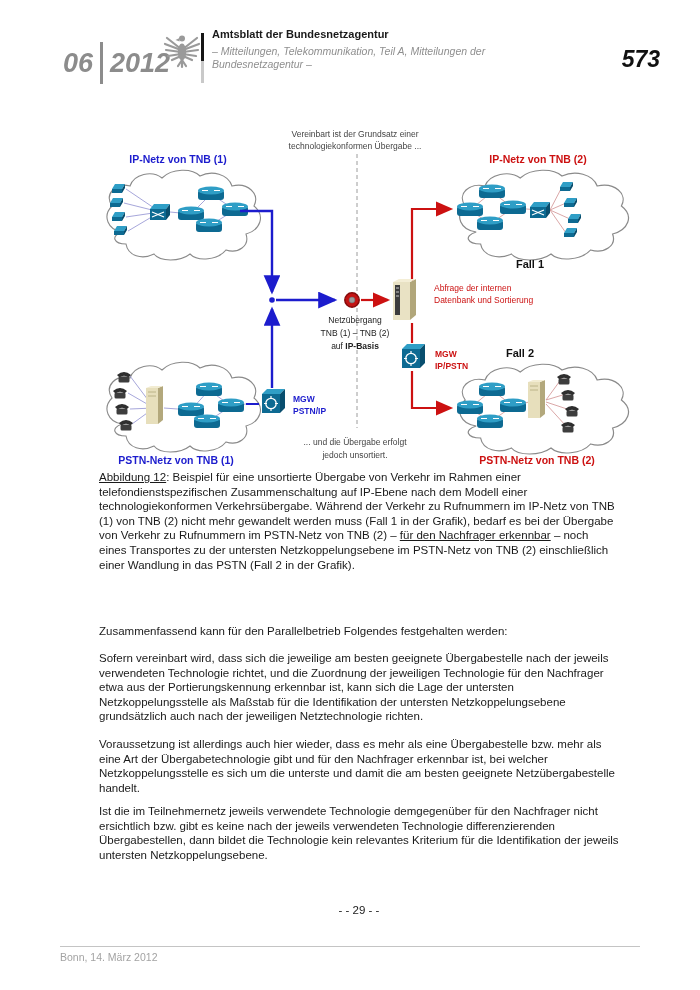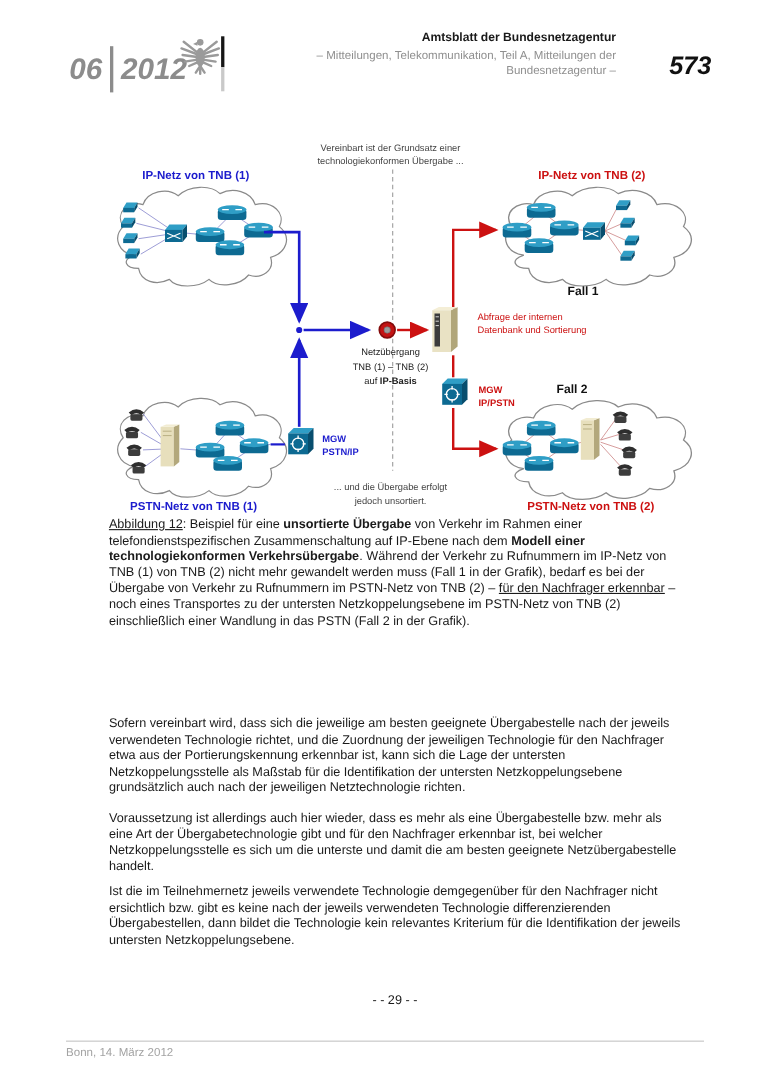--- a/index.html
+++ b/index.html
@@ -4,39 +4,39 @@
 <style>
   html,body{margin:0;padding:0;background:#ffffff;}
   .page{position:relative;width:700px;height:990px;background:#ffffff;
         font-family:"Liberation Sans",sans-serif;color:#1a1a1a;overflow:hidden;}
   .abs{position:absolute;}
 
   
   .issue{left:63px;top:42px;display:flex;align-items:center;
          font-style:italic;font-weight:bold;font-size:27px;color:#8c8c8c;}
   .issue .divider{width:3px;height:42px;background:#8c8c8c;margin:0 7px;}
-  .header-center{left:212px;top:28px;width:348px;text-align:right;line-height:13px;}
+  .header-center{left:212px;top:28px;width:348px;text-align:left;line-height:13px;}
   .header-center .t1{font-weight:bold;font-size:11px;}
   .header-center .t2{font-weight:bold;font-size:11px;margin-top:2px;}
-  .header-center .t3{font-size:10.5px;color:#8f8f8f;margin-top:4px;}
+  .header-center .t3{font-size:10.5px;color:#8f8f8f;margin-top:4px;font-style:italic;}
   .header-rule{left:201px;top:33px;width:3px;height:28px;background:#161616;}
   .header-rule2{left:201px;top:61px;width:3px;height:22px;background:#c9c9c9;}
-  .pageno-top{left:595px;top:46px;width:65px;text-align:center;
+  .pageno-top{left:595px;top:46px;width:65px;text-align:right;
               font-weight:bold;font-style:italic;font-size:23px;color:#111;}
 
   
   .txt{left:99px;width:520px;font-size:11.5px;line-height:14.6px;text-align:left;}
   .caption{top:470px;}
   .heading{top:593px;font-weight:bold;font-size:11.5px;}
   .heading .num{display:inline-block;width:35px;}
   .p1{top:624px;} .p2{top:651px;} .p3{top:737px;} .p4{top:804px;}
   .pagemarker{top:903px;text-align:center;}
   .footer-rule{left:60px;top:946px;width:580px;height:1px;background:#c4c4c4;}
   .footer-date{left:60px;top:951px;font-size:10.5px;color:#a3a3a3;}
-  .u{text-decoration:underline;} .b{font-weight:bold;}
+  .u{text-decoration:underline;} .b{font-weight:normal;}
 
   
   .diagram{left:90px;top:118px;}
   svg text{font-family:"Liberation Sans",sans-serif;}
 </style>
 </head>
 <body>
 
 <div class="page">
 
@@ -242,20 +242,21 @@
     <use href="#mgw" transform="translate(169,271)"></use>
     <text x="203" y="284" font-size="8.5" font-weight="bold" fill="#1c1ccd">MGW</text>
     <text x="203" y="296" font-size="8.5" font-weight="bold" fill="#1c1ccd">PSTN/IP</text>
 
     <text x="265" y="327" text-anchor="middle" font-size="8.5" fill="#444">... und die Übergabe erfolgt</text>
     <text x="265" y="340" text-anchor="middle" font-size="8.5" fill="#444">jedoch unsortiert.</text>
   </svg>
 
   <div class="abs txt caption"><span class="u">Abbildung 12</span><span>: Beispiel für eine </span><span class="b">unsortierte Übergabe</span><span> von Verkehr im Rahmen einer telefondienstspezifischen Zusammenschaltung auf IP-Ebene nach dem </span><span class="b">Modell einer technologiekonformen Verkehrsübergabe</span><span>. Während der Verkehr zu Rufnummern im IP-Netz von TNB (1) von TNB (2) nicht mehr gewandelt werden muss (Fall 1 in der Grafik), bedarf es bei der Übergabe von Verkehr zu Rufnummern im PSTN-Netz von TNB (2) – </span><span class="u">für den Nachfrager erkennbar</span><span> – noch eines Transportes zu der untersten Netzkoppelungsebene im PSTN-Netz von TNB (2) einschließlich einer Wandlung in das PSTN (Fall 2 in der Grafik).</span></div>
 
+  <div class="abs txt p1">Zusammenfassend kann für den Parallelbetrieb Folgendes festgehalten werden:</div>
   <div class="abs txt p2">Sofern vereinbart wird, dass sich die jeweilige am besten geeignete Übergabestelle nach der jeweils verwendeten Technologie richtet, und die Zuordnung der jeweiligen Technologie für den Nachfrager etwa aus der Portierungskennung erkennbar ist, kann sich die Lage der untersten Netzkoppelungsstelle als Maßstab für die Identifikation der untersten Netzkoppelungsebene grundsätzlich auch nach der jeweiligen Netztechnologie richten.</div>
   <div class="abs txt p3">Voraussetzung ist allerdings auch hier wieder, dass es mehr als eine Übergabestelle bzw. mehr als eine Art der Übergabetechnologie gibt und für den Nachfrager erkennbar ist, bei welcher Netzkoppelungsstelle es sich um die unterste und damit die am besten geeignete Netzübergabestelle handelt.</div>
   <div class="abs txt p4">Ist die im Teilnehmernetz jeweils verwendete Technologie demgegenüber für den Nachfrager nicht ersichtlich bzw. gibt es keine nach der jeweils verwendeten Technologie differenzierenden Übergabestellen, dann bildet die Technologie kein relevantes Kriterium für die Identifikation der jeweils untersten Netzkoppelungsebene.</div>
 
   <div class="abs txt pagemarker">- - 29 - -</div>
   <div class="abs footer-rule"></div>
   <div class="abs footer-date">Bonn, 14. März 2012</div>
 
 </div>
 

